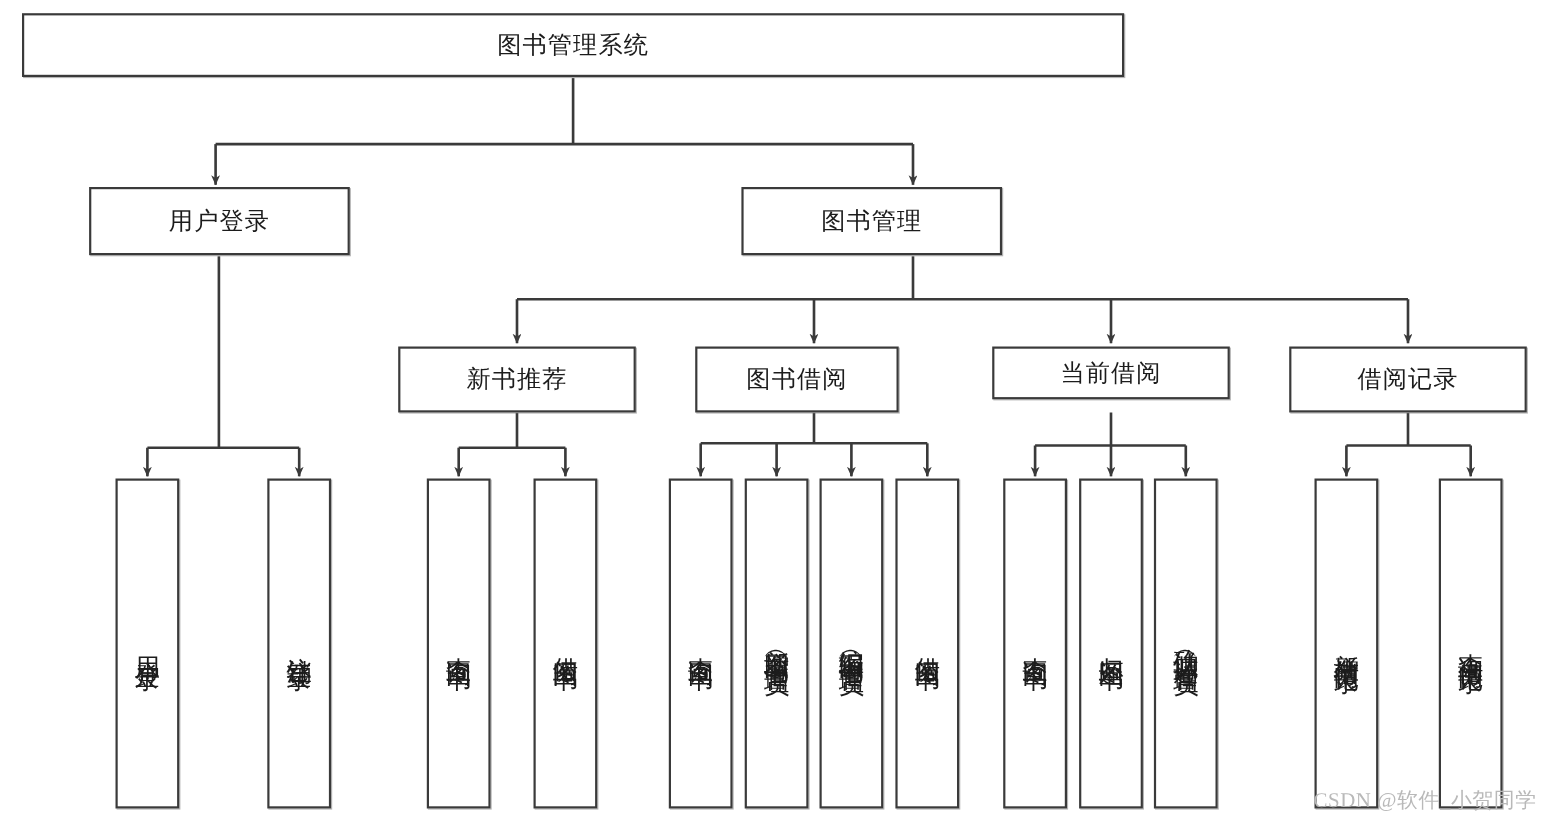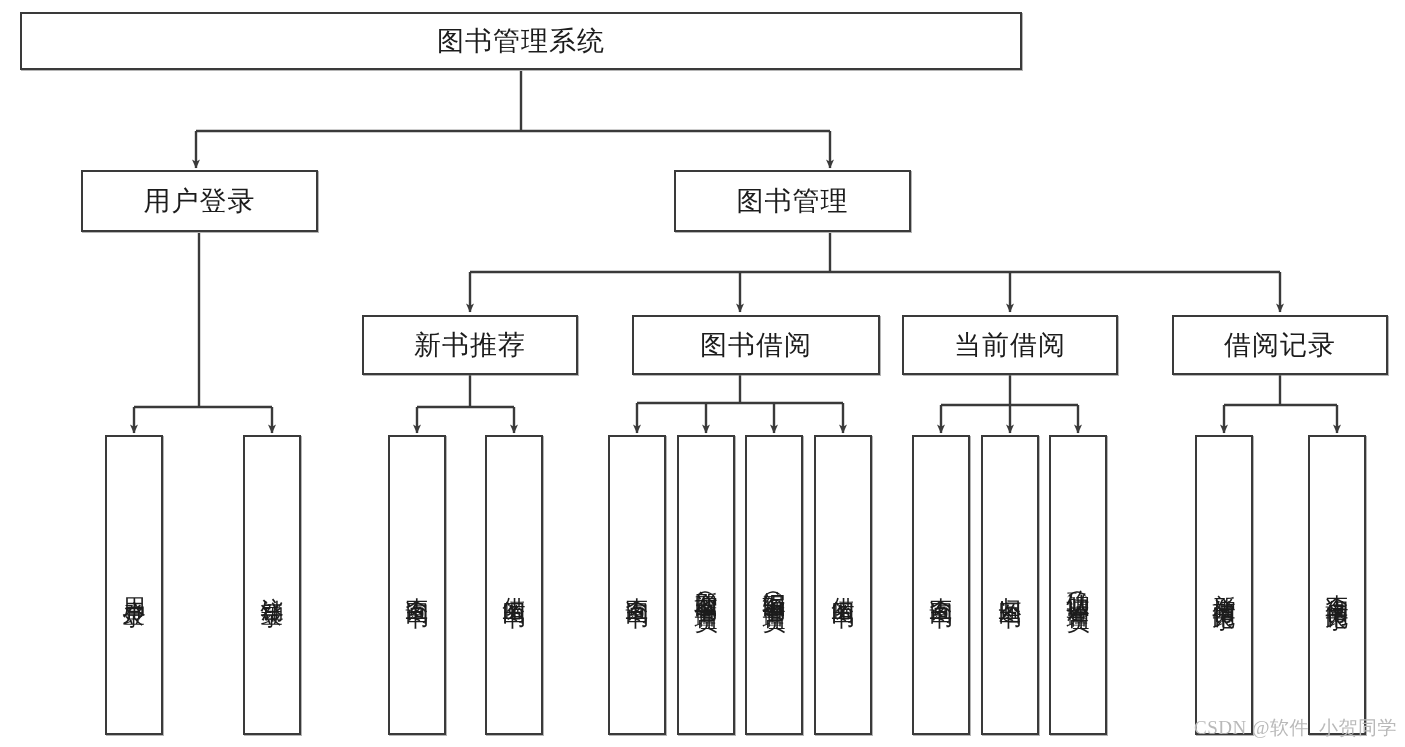--- a/index.html
+++ b/index.html
@@ -33,21 +33,21 @@
     color:#1c1c1c;
     box-shadow:1px 1px 0 rgba(120,120,120,.55);
   }
   .node .lbl{
     display:block;
     white-space:nowrap;
     letter-spacing:1px;
   }
   
   .h-node .lbl{
-    font-size:27px;
+    font-size:22px;
     line-height:1;
   }
   
   .leaf{
     align-items:center;
     justify-content:center;
   }
   .leaf .lbl{
     writing-mode:vertical-rl;
     text-orientation:upright;
@@ -135,25 +135,25 @@
   </div>
 
   <div class="node h-node" style="left:674px;top:170px;width:237px;height:62px;">
     <span class="lbl">图书管理</span>
   </div>
 
   <div class="node h-node" style="left:362px;top:315px;width:216px;height:60px;text-align:center;">
     <span class="lbl">新书推荐</span>
   </div>
 
-  <div class="node h-node" style="left:632px;top:315px;width:248px;height:60px;">
+  <div class="node h-node" style="left:632px;top:315px;width:185px;height:60px;">
     <span class="lbl">图书借阅</span>
   </div>
 
-  <div class="node h-node" style="left:902px;top:315px;width:216px;height:60px;">
+  <div class="node h-node" style="left:902px;top:315px;width:216px;height:48px;">
     <span class="lbl">当前借阅</span>
   </div>
 
   <div class="node h-node" style="left:1172px;top:315px;width:216px;height:60px;">
     <span class="lbl">借阅记录</span>
   </div>
 
   <div class="node leaf" style="left:105px;top:435px;width:58px;height:300px;">
     <span class="lbl">用户登录</span>
   </div>

